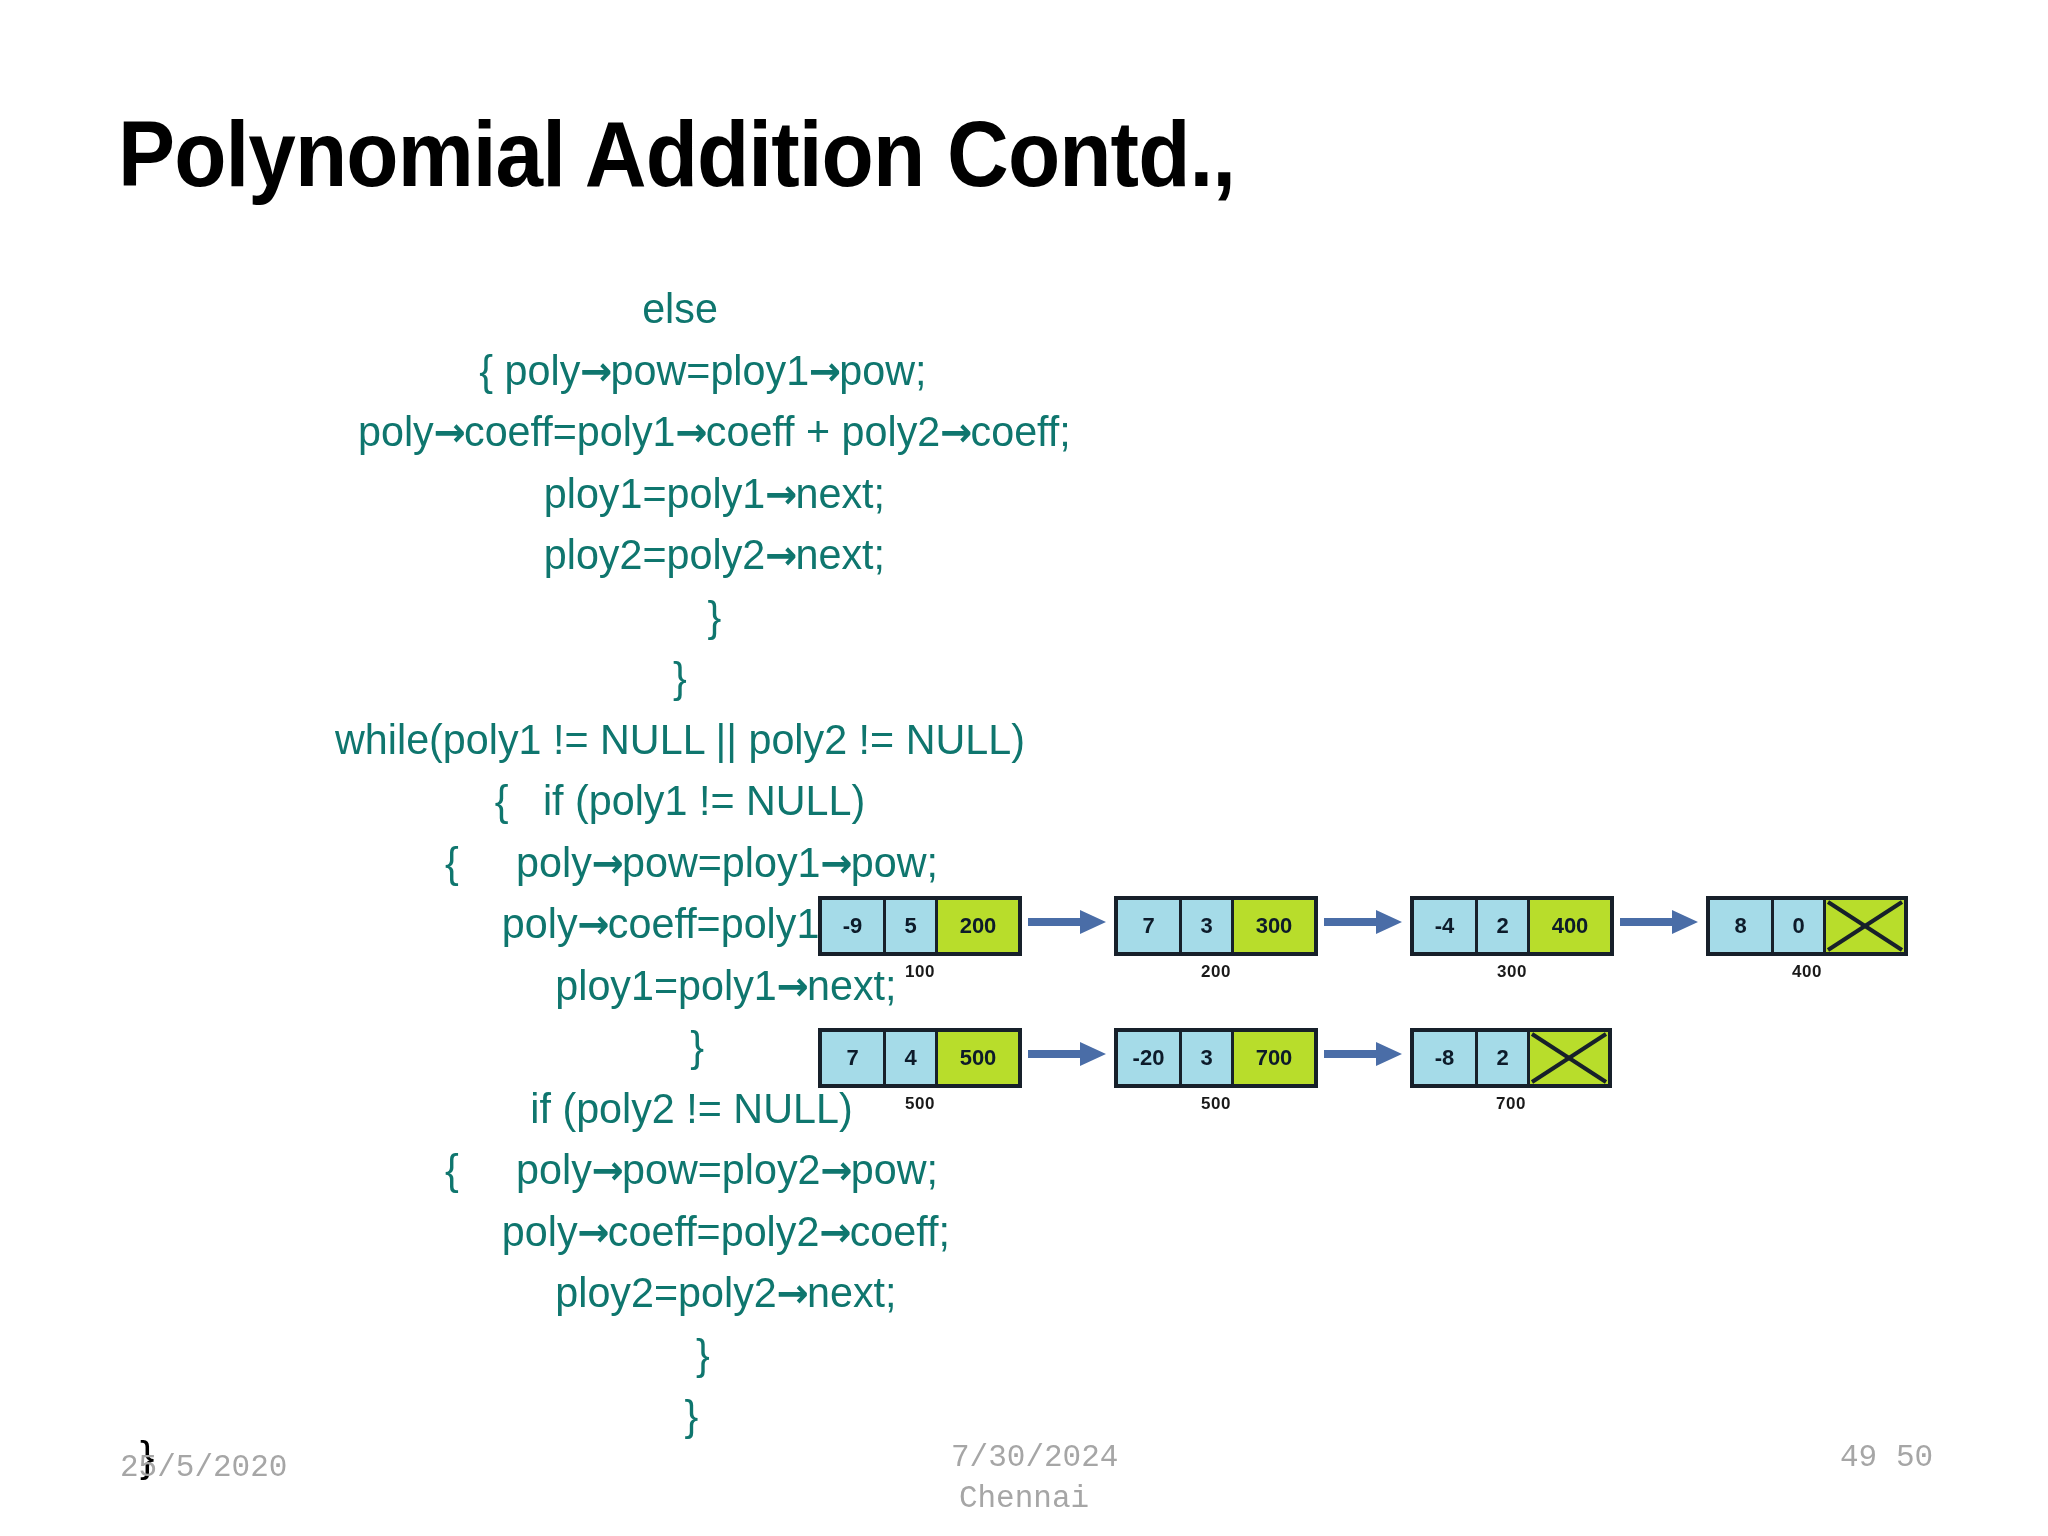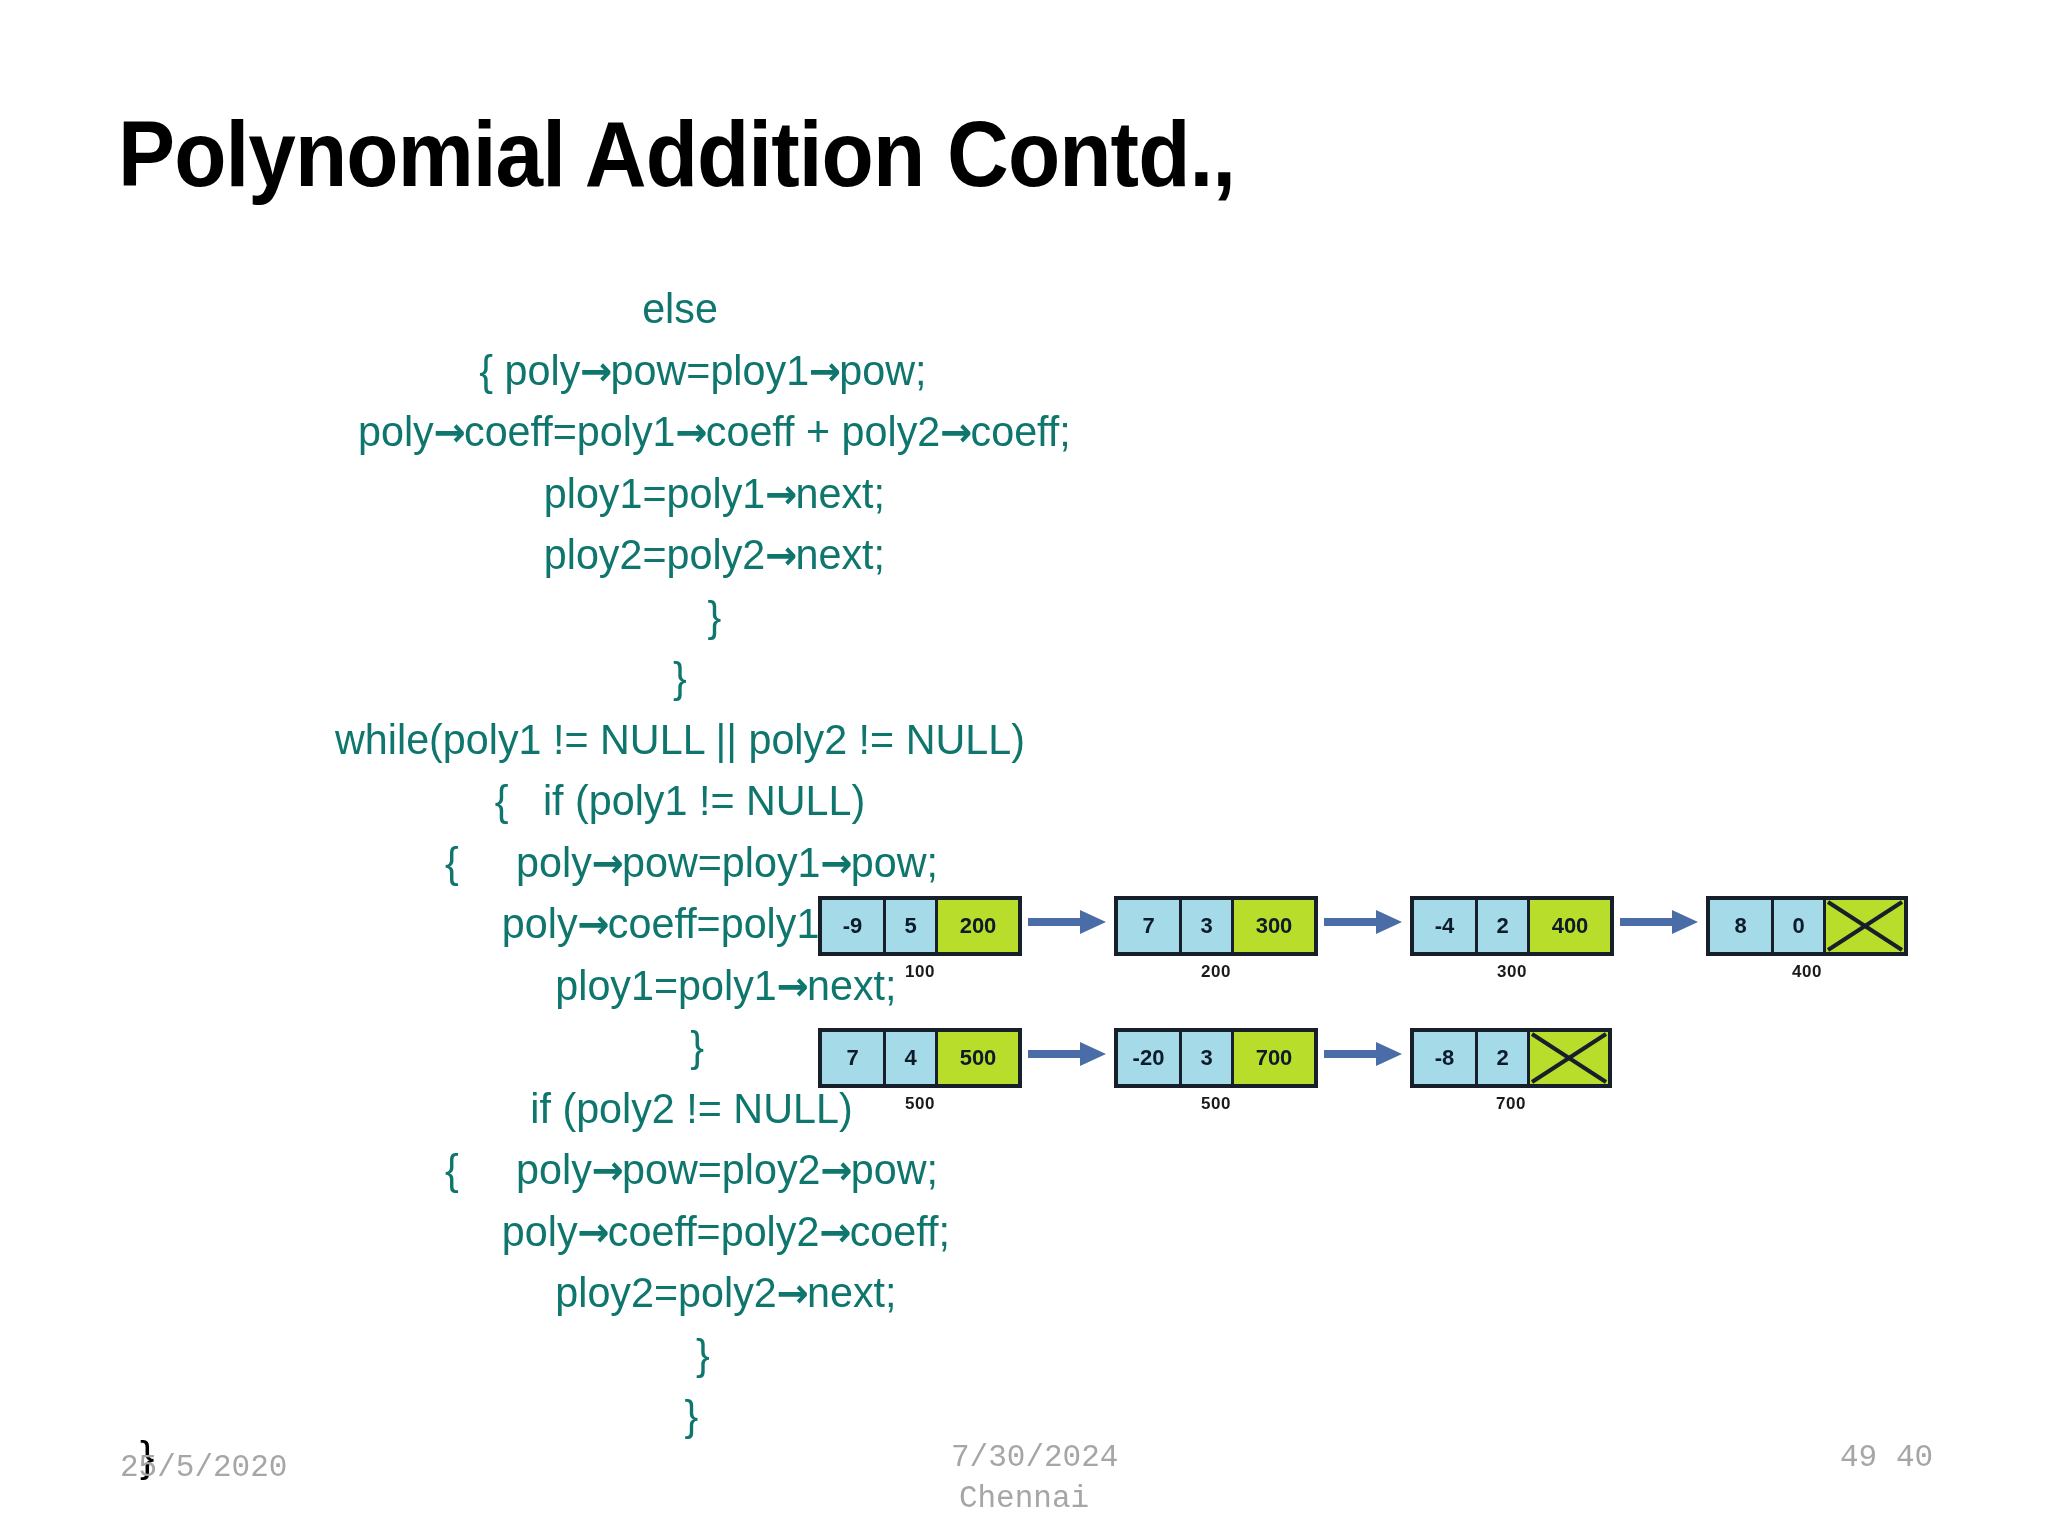--- a/index.html
+++ b/index.html
@@ -276,15 +276,15 @@
 
 <div class="footer-text" id="footer-date-left">25/5/2020</div>
 
 <div class="footer-text" id="footer-center">
   <br>
   <span>Chennai</span>
 </div>
 
 <div class="footer-text" id="footer-date-overlay">7/30/2024</div>
 
-<div class="footer-text" id="footer-page">40</div>
+<div class="footer-text" id="footer-page">50</div>
 
 <div class="footer-text" id="footer-page-overlay">49</div>
 
 </body></html>

